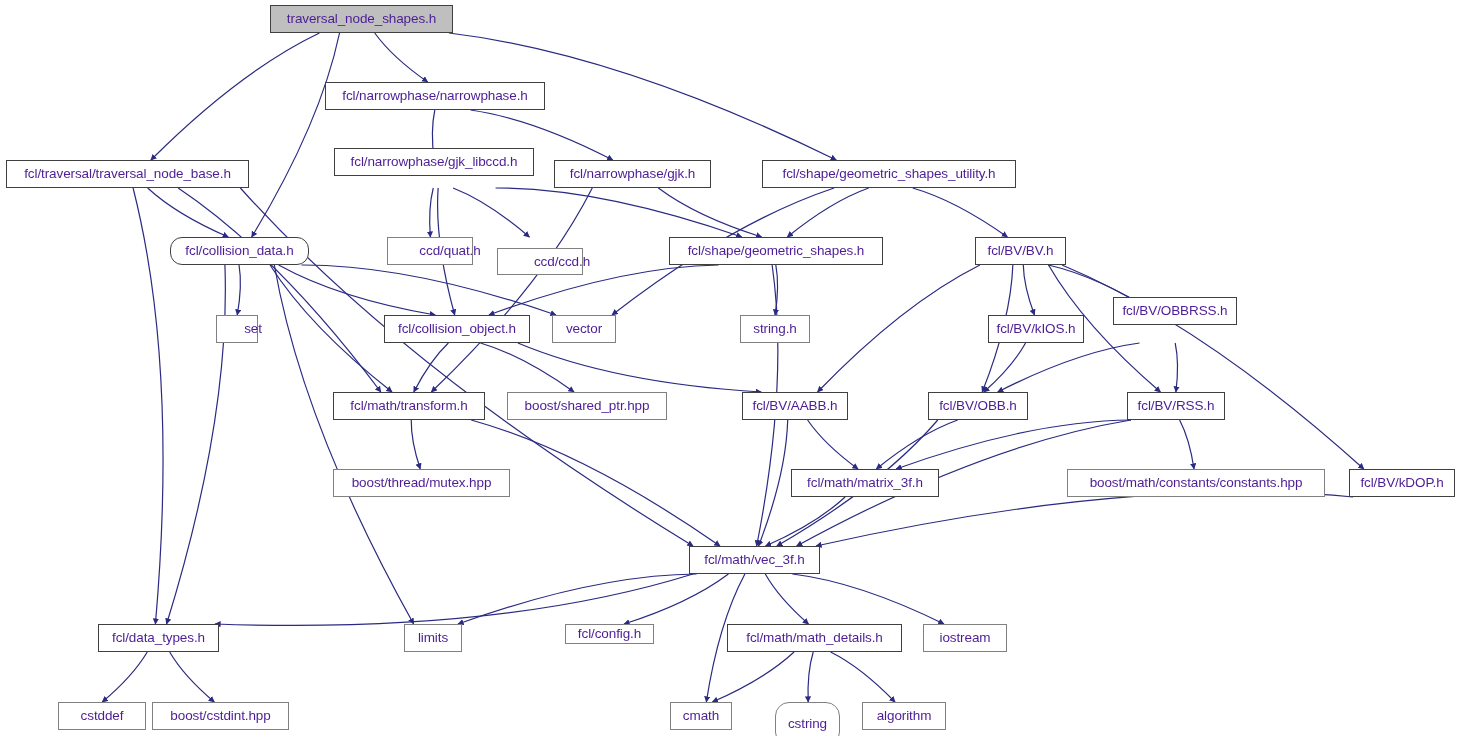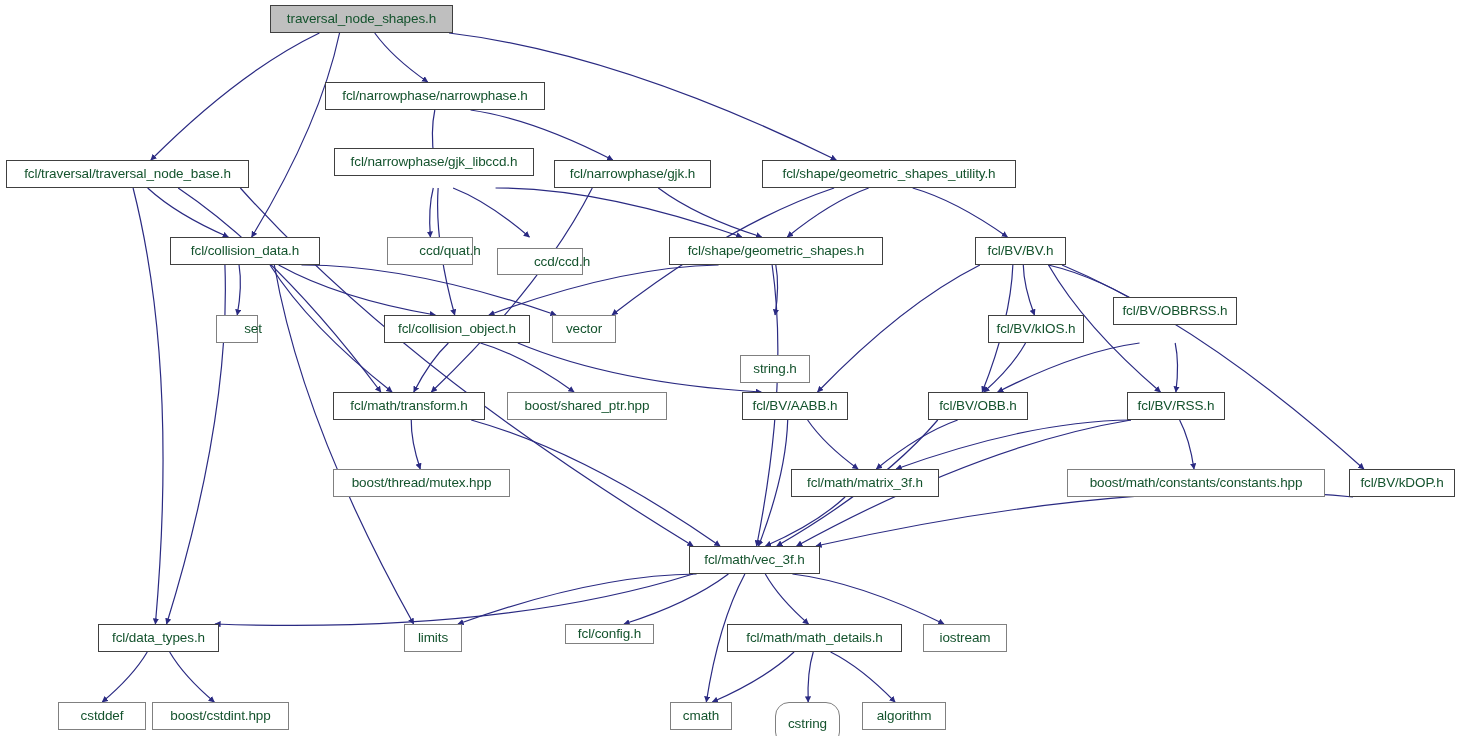--- a/index.html
+++ b/index.html
@@ -5,21 +5,21 @@
   html,body{margin:0;padding:0;background:#ffffff;}
   body{font-family:"Liberation Sans", sans-serif;}
   #graph-root{position:relative;width:1461px;height:736px;background:#ffffff;overflow:hidden;}
   svg#edges{position:absolute;left:0;top:0;width:1461px;height:736px;}
   .node{
     position:absolute;
     box-sizing:border-box;
     display:flex;align-items:center;justify-content:center;
     font-size:13.5px;
     line-height:1;
-    color:#14532d;
+    color:#4c1d95;
     white-space:nowrap;
     background:#ffffff;
     border:1px solid #808080;
     letter-spacing:-0.1px;
   }
   .node.solid{border:1px solid #404040;}
   .node.root{background:#bfbfbf;border:1px solid #404040;}
 </style>
 </head>
 <body>
@@ -96,29 +96,29 @@
         <path d="M 830.61 652 C 855.1751999999999 664.2469600000001 877.818 684.2935200000001 895.05 702" fill="none" stroke="#2a2a82" stroke-width="1.2" marker-end="url(#arrow)"></path>
       </g>
   </svg>
   <div id="node-layer">
       <div class="node root" style="left: 270px; top: 5px; width: 183px; height: 28px;">traversal_node_shapes.h</div>
       <div class="node solid" style="left: 325px; top: 82px; width: 220px; height: 28px;">fcl/narrowphase/narrowphase.h</div>
       <div class="node solid" style="left: 6px; top: 160px; width: 243px; height: 28px;">fcl/traversal/traversal_node_base.h</div>
       <div class="node solid" style="left: 334px; top: 148px; width: 200px; height: 28px;">fcl/narrowphase/gjk_libccd.h</div>
       <div class="node solid" style="left: 554px; top: 160px; width: 157px; height: 28px;">fcl/narrowphase/gjk.h</div>
       <div class="node solid" style="left: 762px; top: 160px; width: 254px; height: 28px;">fcl/shape/geometric_shapes_utility.h</div>
-      <div class="node solid" style="left: 170px; top: 237px; width: 150px; height: 28px;">fcl/collision_data.h</div>
+      <div class="node solid" style="left: 170px; top: 237px; width: 139px; height: 28px; border-radius: 12px;">fcl/collision_data.h</div>
       <div class="node light" style="left: 387px; top: 237px; width: 86px; height: 28px; padding-left: 40px;">ccd/quat.h</div>
       <div class="node light" style="left: 497px; top: 248px; width: 86px; height: 27px; padding-left: 44px;">ccd/ccd.h</div>
       <div class="node solid" style="left: 669px; top: 237px; width: 214px; height: 28px;">fcl/shape/geometric_shapes.h</div>
       <div class="node solid" style="left: 975px; top: 237px; width: 91px; height: 28px;">fcl/BV/BV.h</div>
       <div class="node light" style="left: 216px; top: 315px; width: 42px; height: 28px; padding-left: 32px;">set</div>
       <div class="node solid" style="left: 384px; top: 315px; width: 146px; height: 28px;">fcl/collision_object.h</div>
       <div class="node light" style="left: 552px; top: 315px; width: 64px; height: 28px;">vector</div>
-      <div class="node light" style="left: 740px; top: 315px; width: 70px; height: 28px; margin-top: 40px;">string.h</div>
+      <div class="node light" style="left: 740px; top: 315px; width: 70px; height: 28px;">string.h</div>
       <div class="node solid" style="left: 988px; top: 315px; width: 96px; height: 28px;">fcl/BV/kIOS.h</div>
       <div class="node solid" style="left: 1113px; top: 297px; width: 124px; height: 28px;">fcl/BV/OBBRSS.h</div>
       <div class="node solid" style="left: 333px; top: 392px; width: 152px; height: 28px;">fcl/math/transform.h</div>
       <div class="node light" style="left: 507px; top: 392px; width: 160px; height: 28px;">boost/shared_ptr.hpp</div>
       <div class="node solid" style="left: 742px; top: 392px; width: 106px; height: 28px;">fcl/BV/AABB.h</div>
       <div class="node solid" style="left: 928px; top: 392px; width: 100px; height: 28px;">fcl/BV/OBB.h</div>
       <div class="node solid" style="left: 1127px; top: 392px; width: 98px; height: 28px;">fcl/BV/RSS.h</div>
       <div class="node light" style="left: 333px; top: 469px; width: 177px; height: 28px;">boost/thread/mutex.hpp</div>
       <div class="node solid" style="left: 791px; top: 469px; width: 148px; height: 28px;">fcl/math/matrix_3f.h</div>
       <div class="node light" style="left: 1067px; top: 469px; width: 258px; height: 28px;">boost/math/constants/constants.hpp</div>

